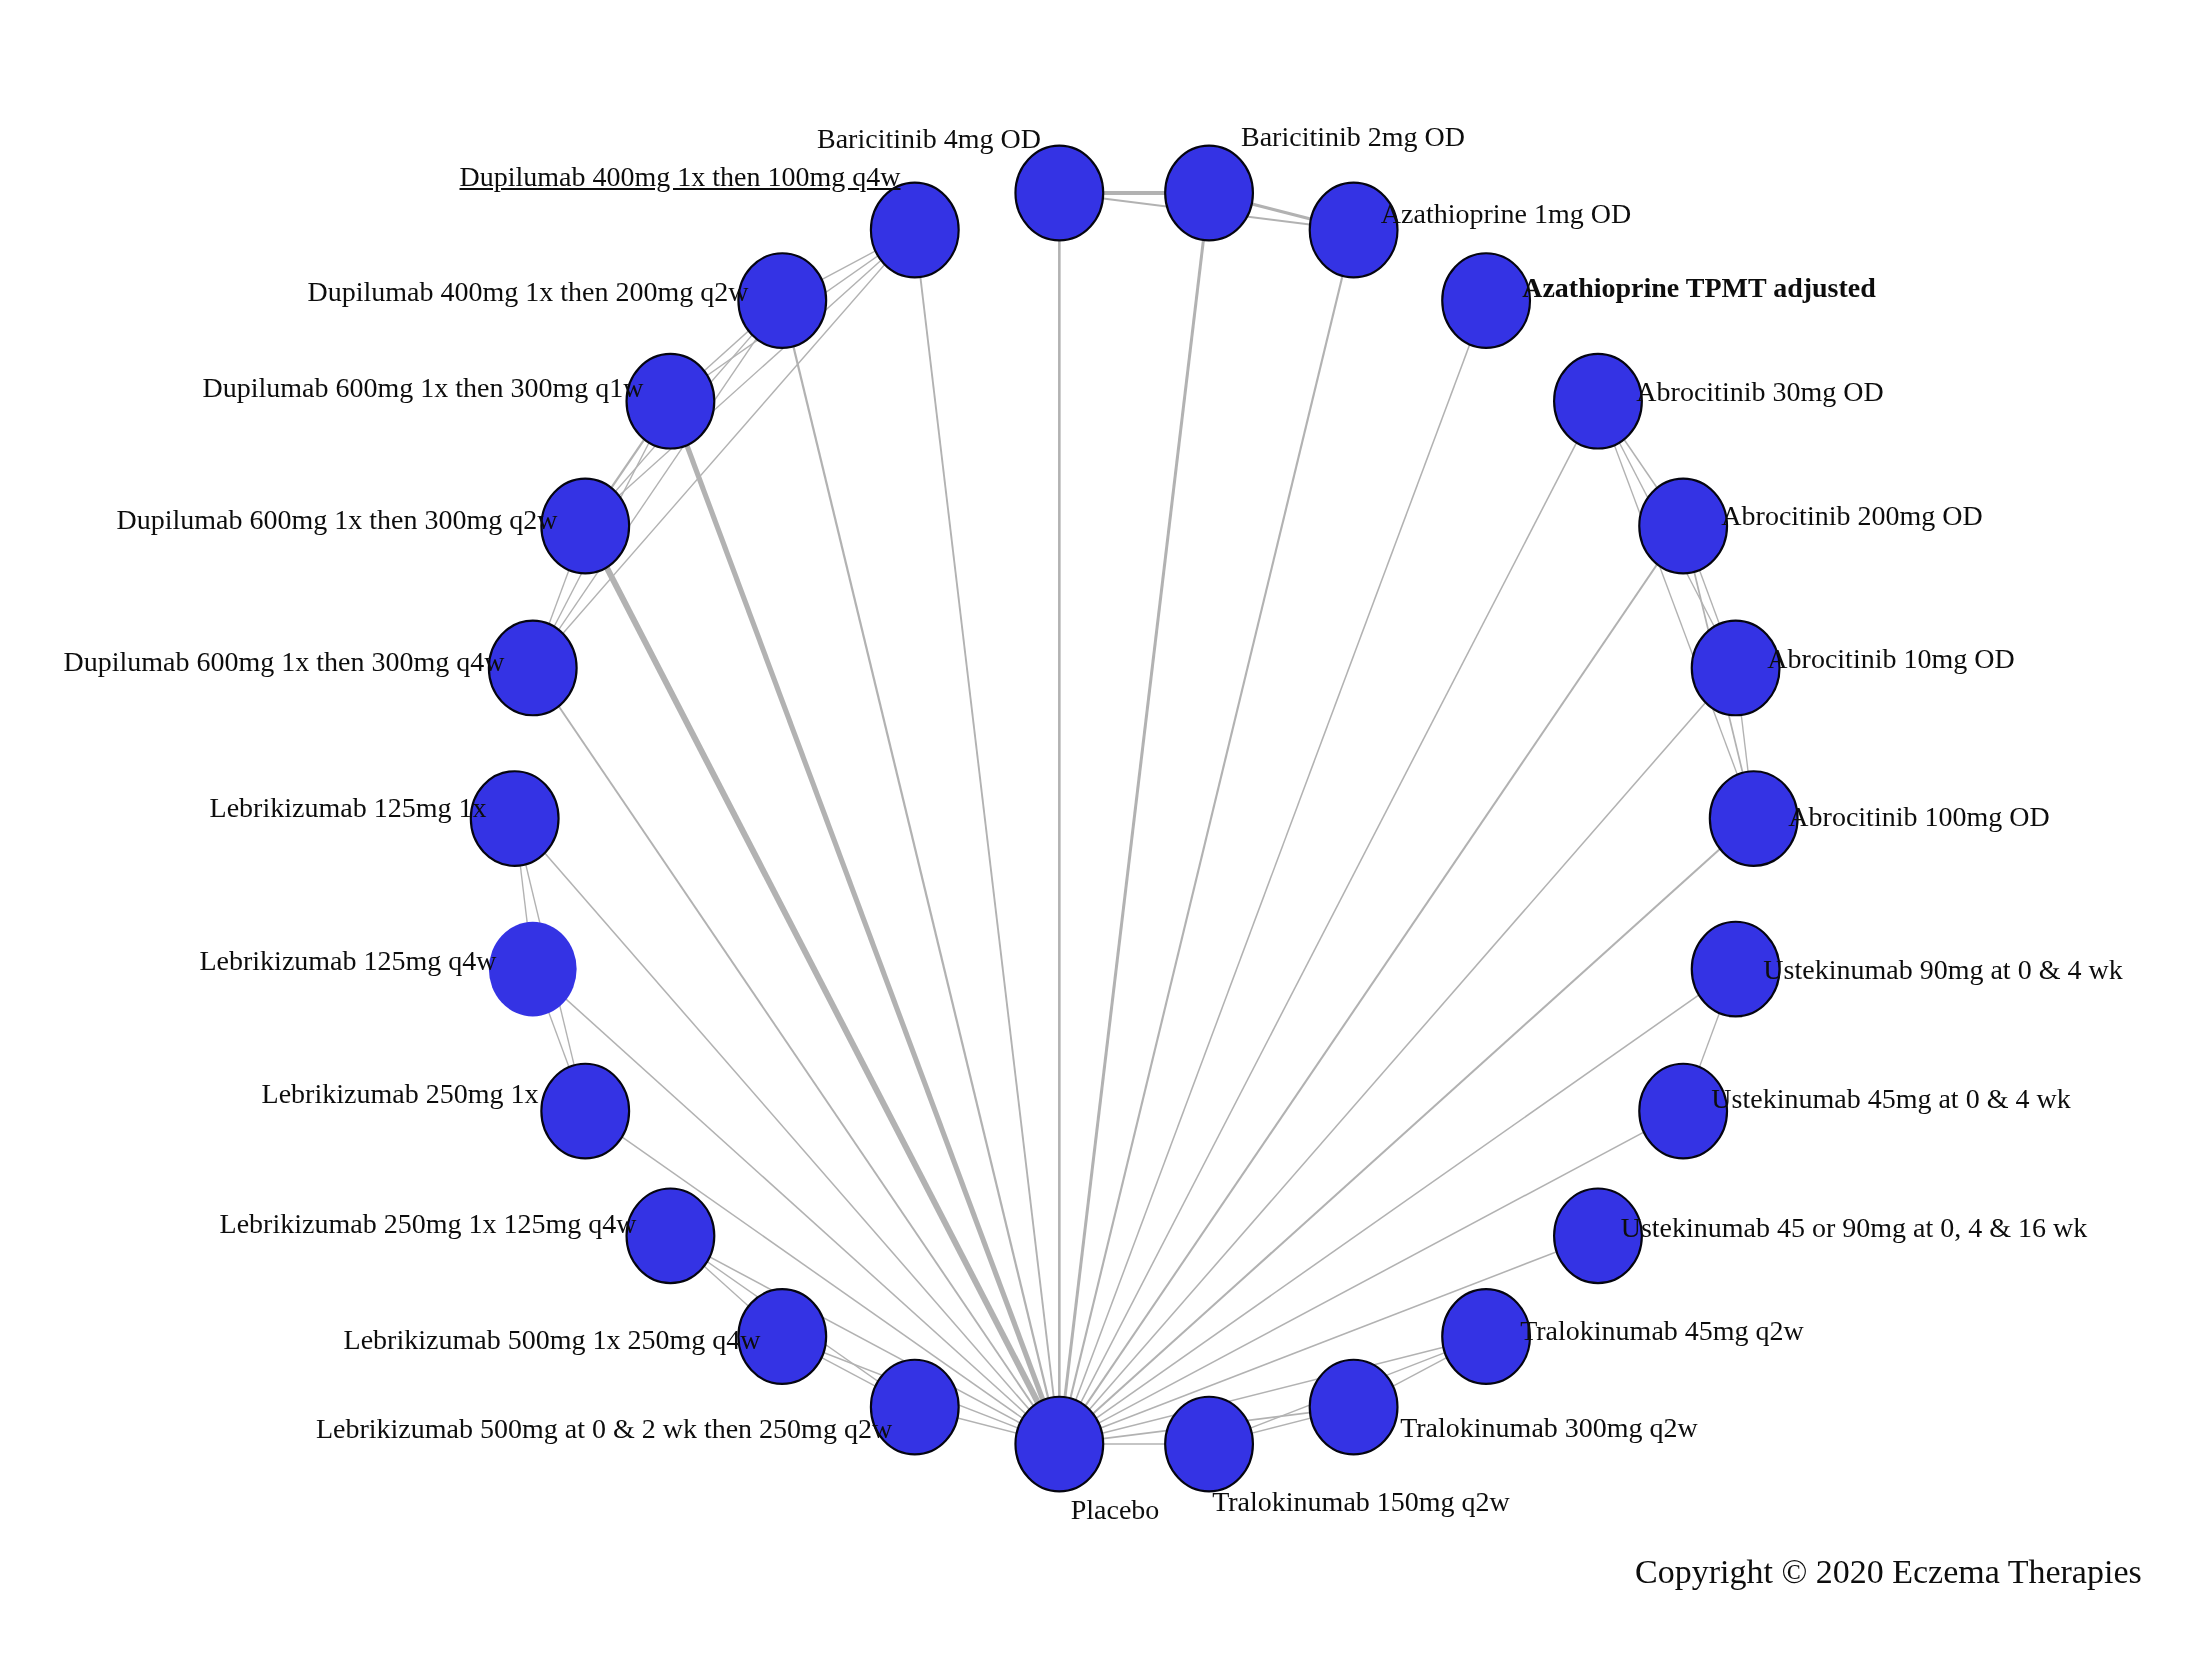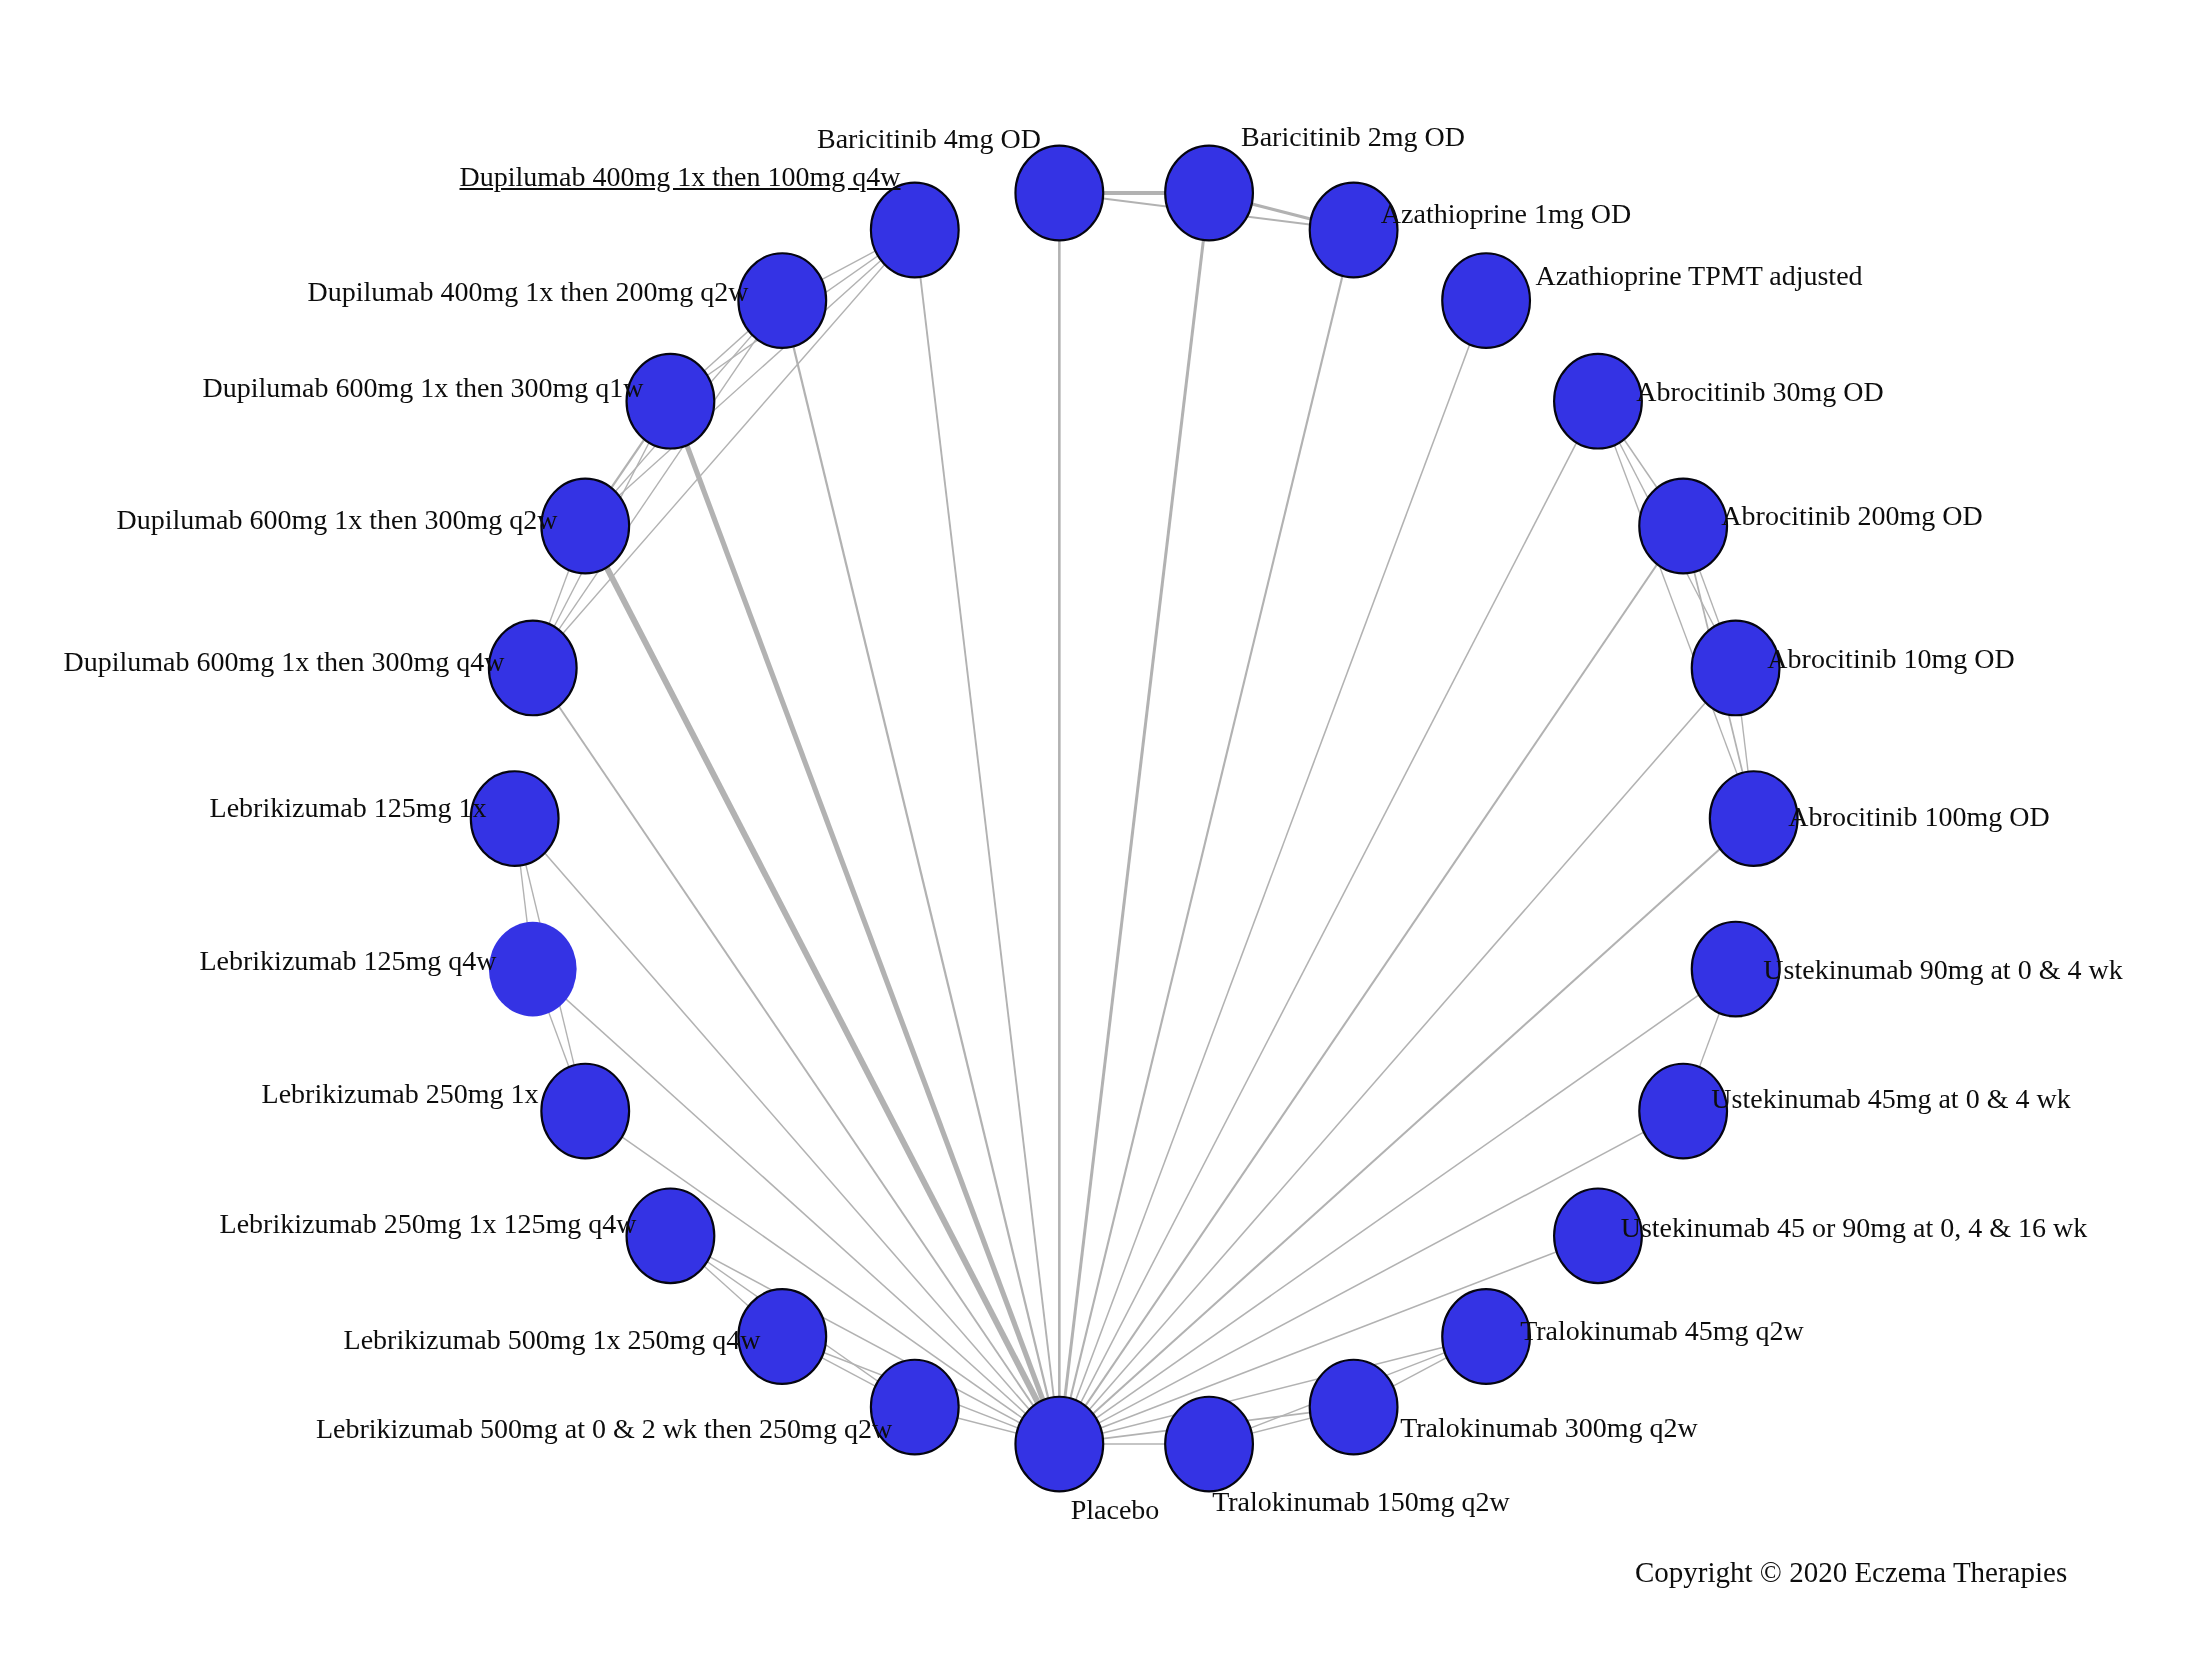--- a/index.html
+++ b/index.html
@@ -14,21 +14,21 @@
     transform:translate(-50%,-50%);
     white-space:nowrap;
     font-size:28px;
     color:#0d0d0d;
     letter-spacing:0px;
   }
   .copyright{
     position:absolute;
     left:1635px;
     top:1548px;
-    font-size:29px;
+    font-size:34px;
     line-height:32px;
     color:#0d0d0d;
     white-space:nowrap;
     text-align:right;
   }
 </style>
 </head>
 <body>
 
 <div id="stage">
@@ -115,21 +115,21 @@
         <ellipse cx="680" cy="602" rx="51" ry="55" fill="#3433e4" stroke="#050510" stroke-width="2.5"></ellipse>
         <ellipse cx="779" cy="457" rx="51" ry="55" fill="#3433e4" stroke="#050510" stroke-width="2.5"></ellipse>
         <ellipse cx="909" cy="340" rx="51" ry="55" fill="#3433e4" stroke="#050510" stroke-width="2.5"></ellipse>
         <ellipse cx="1063" cy="258" rx="51" ry="55" fill="#3433e4" stroke="#050510" stroke-width="2.5"></ellipse>
       </g>
   </svg>
   <div id="label-layer">
       <div class="node-label" style="left: 929px; top: 131px;">Baricitinib 4mg OD</div>
       <div class="node-label" style="left: 1353px; top: 129px; text-align: right;">Baricitinib 2mg OD</div>
       <div class="node-label" style="left: 1506px; top: 206px;">Azathioprine 1mg OD</div>
-      <div class="node-label" style="left: 1699px; top: 268px;">Azathioprine TPMT adjusted</div>
+      <div class="node-label" style="left: 1699px; top: 280px; font-weight: bold;">Azathioprine TPMT adjusted</div>
       <div class="node-label" style="left: 1760px; top: 384px; text-align: center;">Abrocitinib 30mg OD</div>
       <div class="node-label" style="left: 1852px; top: 508px;">Abrocitinib 200mg OD</div>
       <div class="node-label" style="left: 1891px; top: 651px;">Abrocitinib 10mg OD</div>
       <div class="node-label" style="left: 1919px; top: 809px;">Abrocitinib 100mg OD</div>
       <div class="node-label" style="left: 1943px; top: 962px;">Ustekinumab 90mg at 0 &amp; 4 wk</div>
       <div class="node-label" style="left: 1891px; top: 1091px;">Ustekinumab 45mg at 0 &amp; 4 wk</div>
       <div class="node-label" style="left: 1854px; top: 1220px;">Ustekinumab 45 or 90mg at 0, 4 &amp; 16 wk</div>
       <div class="node-label" style="left: 1662px; top: 1323px;">Tralokinumab 45mg q2w</div>
       <div class="node-label" style="left: 1549px; top: 1420px;">Tralokinumab 300mg q2w</div>
       <div class="node-label" style="left: 1361px; top: 1494px;">Tralokinumab 150mg q2w</div>

